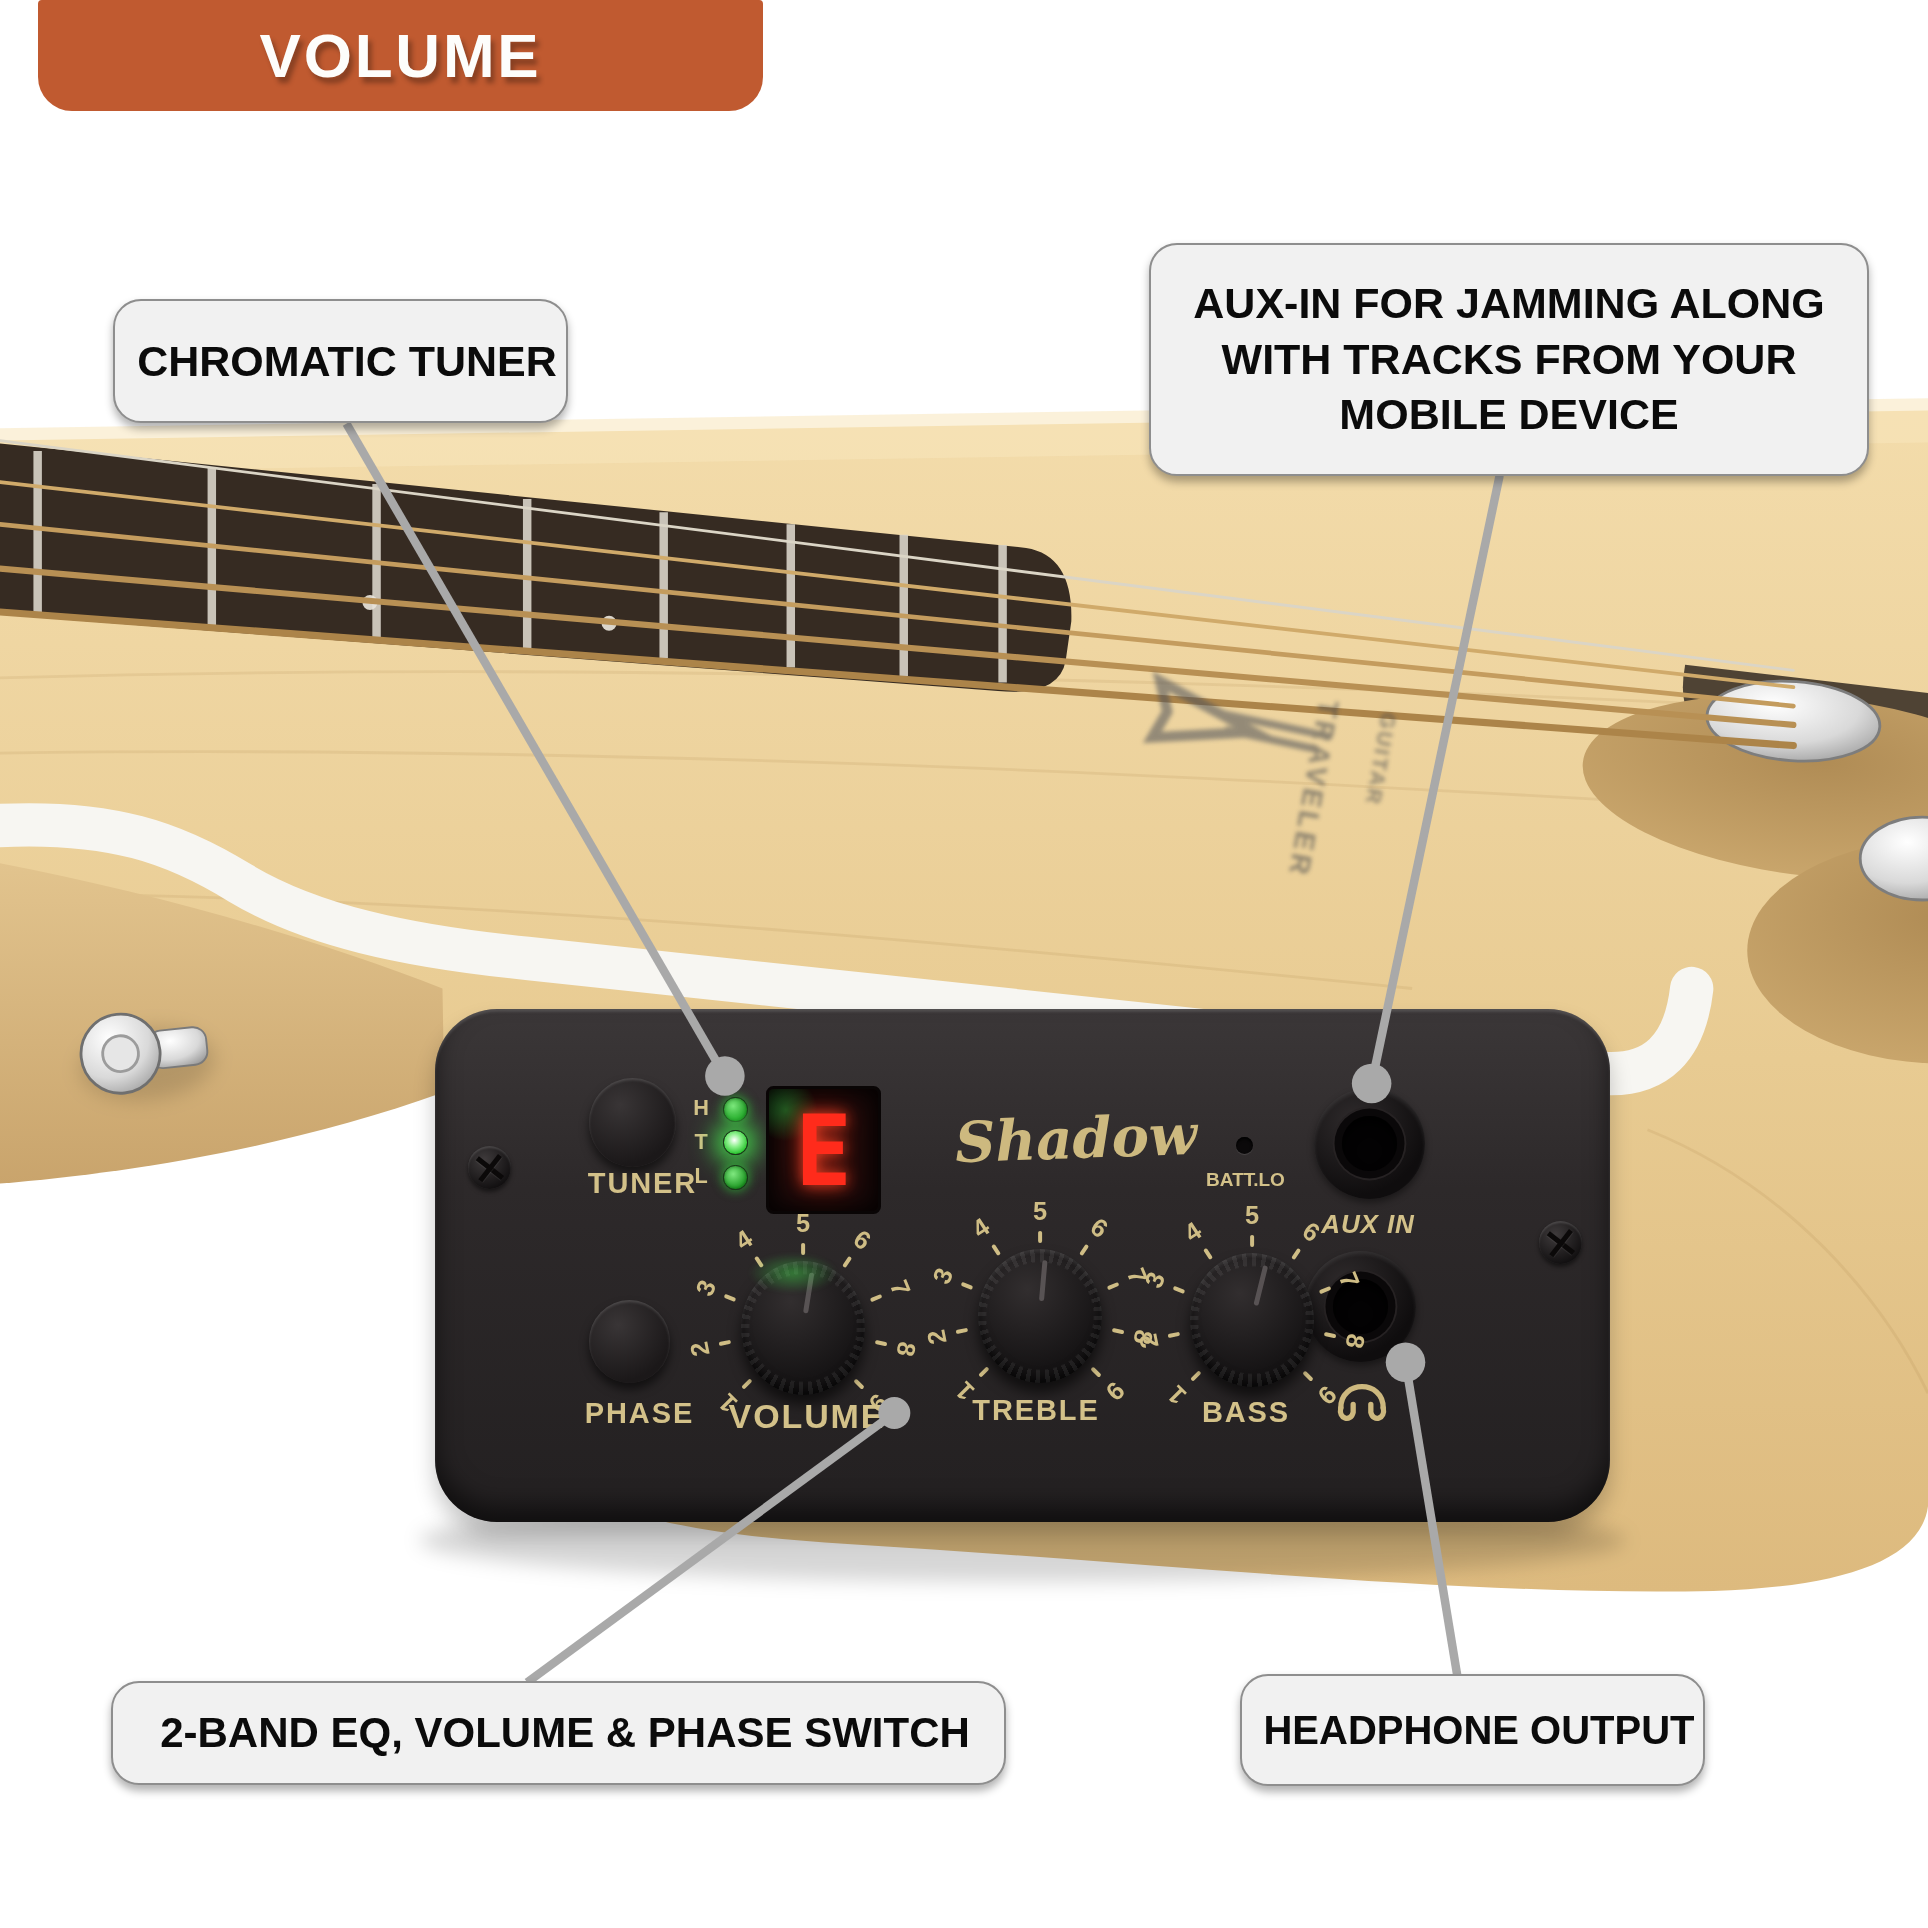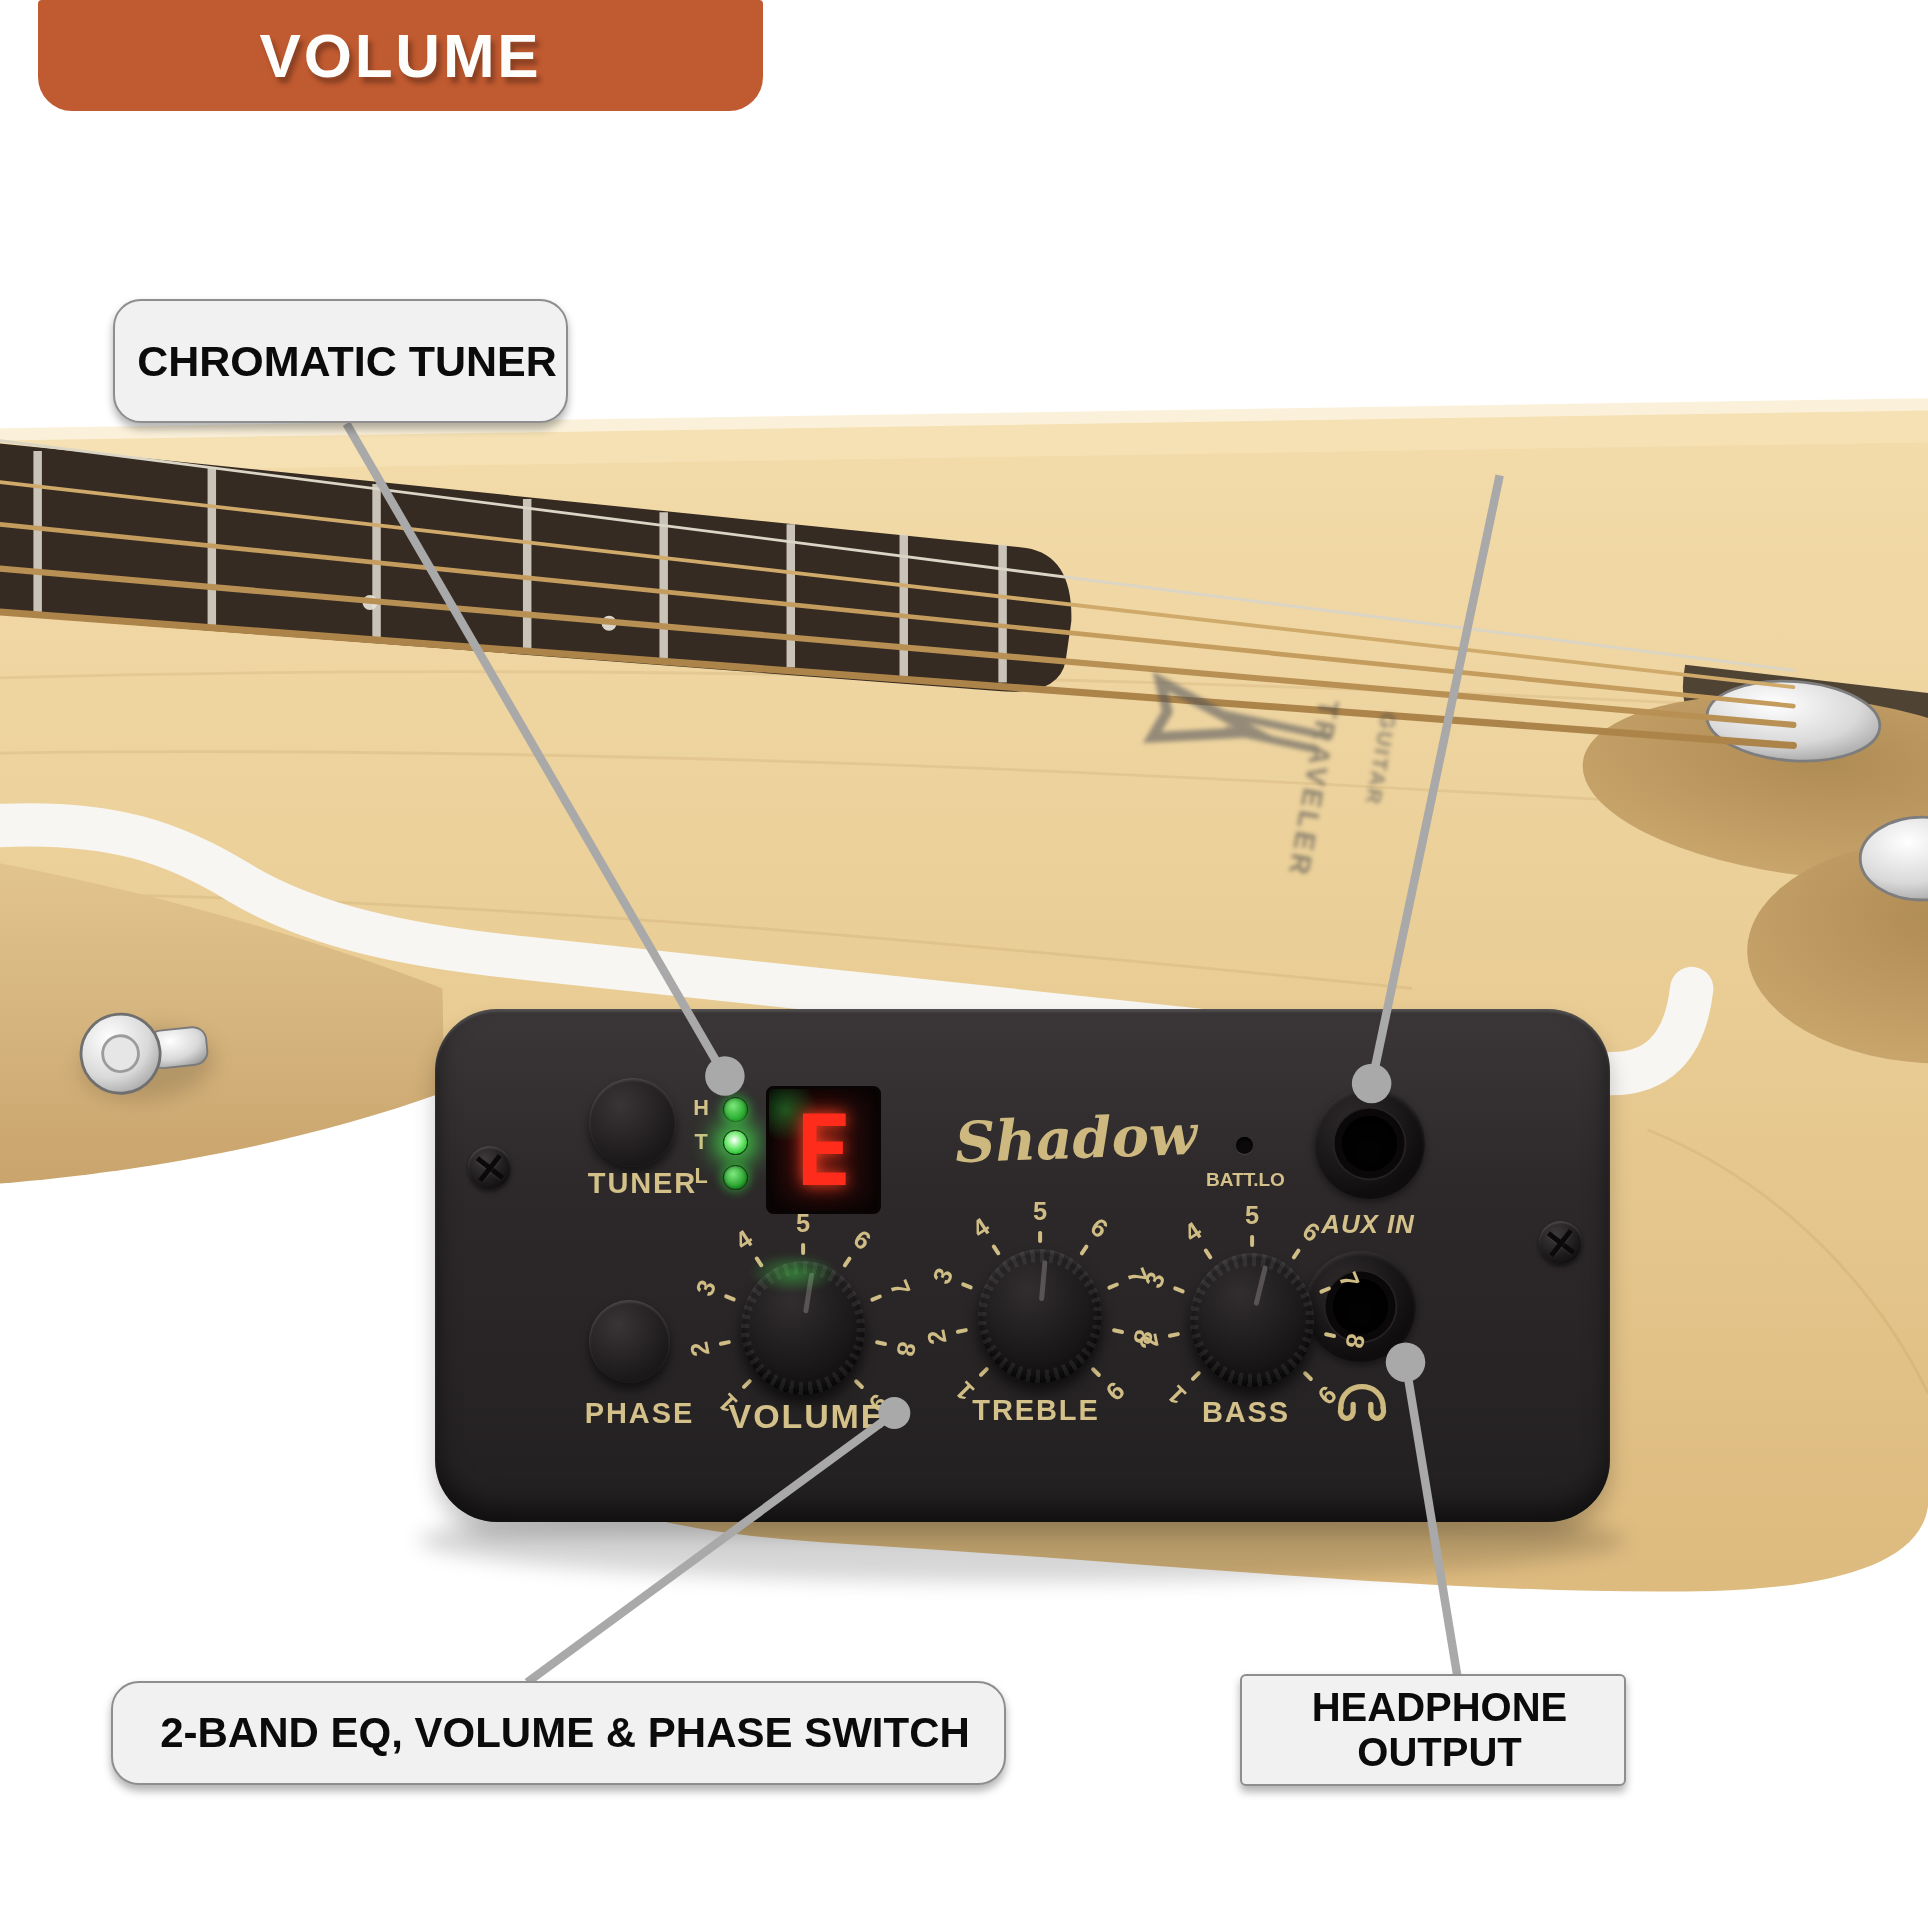--- a/index.html
+++ b/index.html
@@ -13,21 +13,21 @@
   .badge span{color:#fdfdfb;font-weight:bold;font-size:62px;letter-spacing:2.8px;
               text-shadow:3.8px 5.6px 5.6px rgba(0,0,0,.30);}
 
   
   .callout{position:absolute;background:#f1f1f1;border:2.8px solid #8e8e8e;border-radius:28px;
            box-shadow:0 5.6px 8.5px rgba(0,0,0,.30);display:flex;align-items:center;justify-content:center;
            text-align:center;z-index:30;color:#0b0b0b;font-weight:bold;box-sizing:border-box;padding-left:13px;}
   #co-tuner{left:113px;top:299px;width:455px;height:124px;font-size:43px;}
   #co-aux{left:1149px;top:243px;width:720px;height:233px;font-size:43px;line-height:1.3;padding:0 17px;}
   #co-eq{left:111px;top:1681px;width:895px;height:104px;font-size:42px;}
-  #co-phones{left:1240px;top:1674px;width:386px;height:112px;font-size:40px;border-radius:6px;}
+  #co-phones{left:1240px;top:1674px;width:465px;height:112px;font-size:40px;}
 
   
   #lines{position:absolute;inset:0;z-index:25;}
 
   
   #photo{position:absolute;inset:0;z-index:1;}
 
   
   #panel{position:absolute;left:435px;top:1009px;width:1175px;height:513px;
          background:linear-gradient(180deg,#3b3738 0%,#2d292a 35%,#232021 100%);
@@ -363,20 +363,23 @@
       </g>
     </g>
   </svg>
 
   <div class="badge">
     <span>VOLUME</span>
   </div>
   <div class="callout" id="co-tuner">
     <span>CHROMATIC TUNER</span>
   </div>
+  <div class="callout" id="co-aux">
+    <span>AUX-IN FOR JAMMING ALONG WITH TRACKS FROM YOUR MOBILE DEVICE</span>
+  </div>
   <div class="callout" id="co-eq">
     <span>2-BAND EQ, VOLUME &amp; PHASE SWITCH</span>
   </div>
   <div class="callout" id="co-phones">
     <span>HEADPHONE OUTPUT</span>
   </div>
 </div>
 
 
 </body></html>

